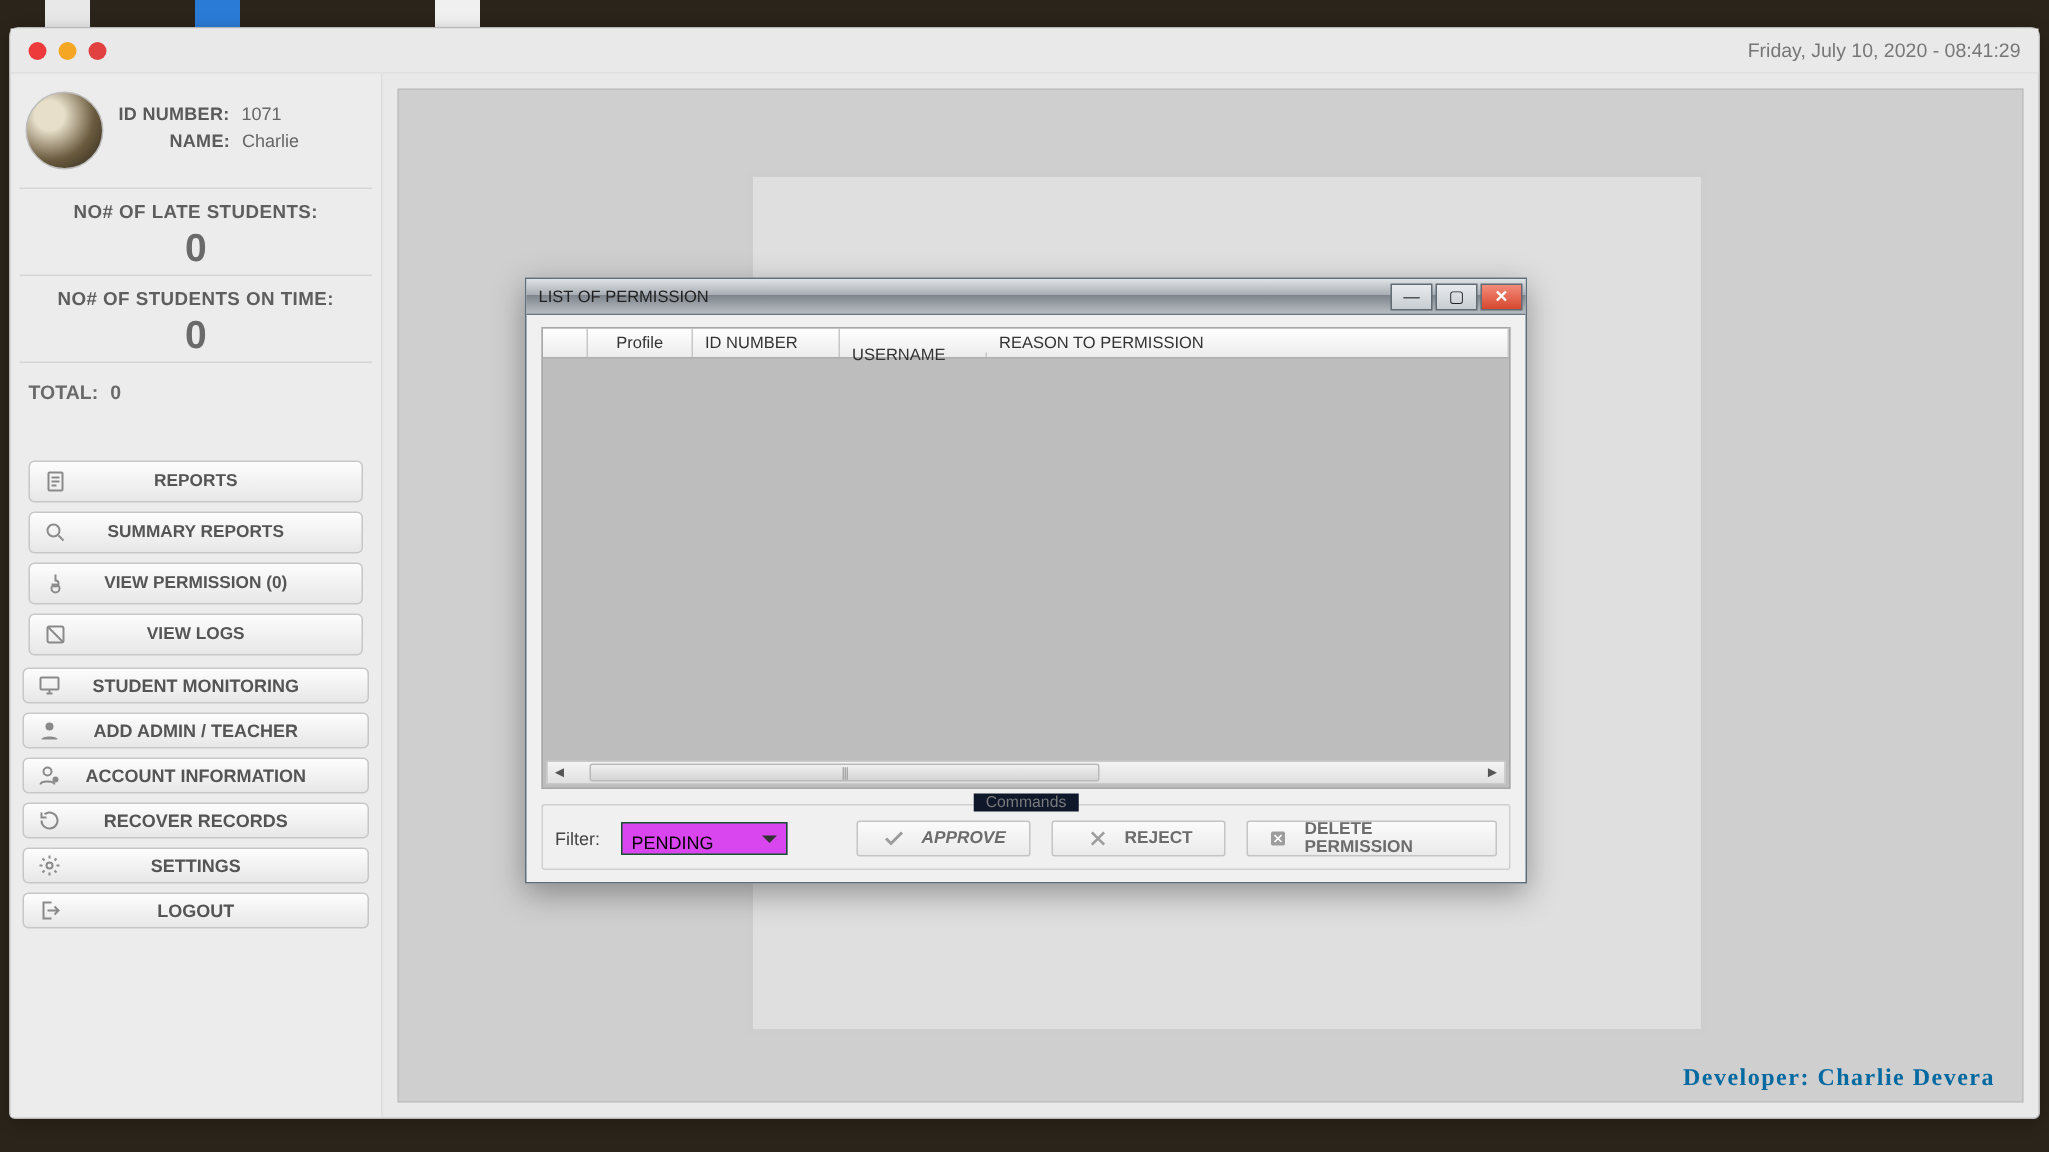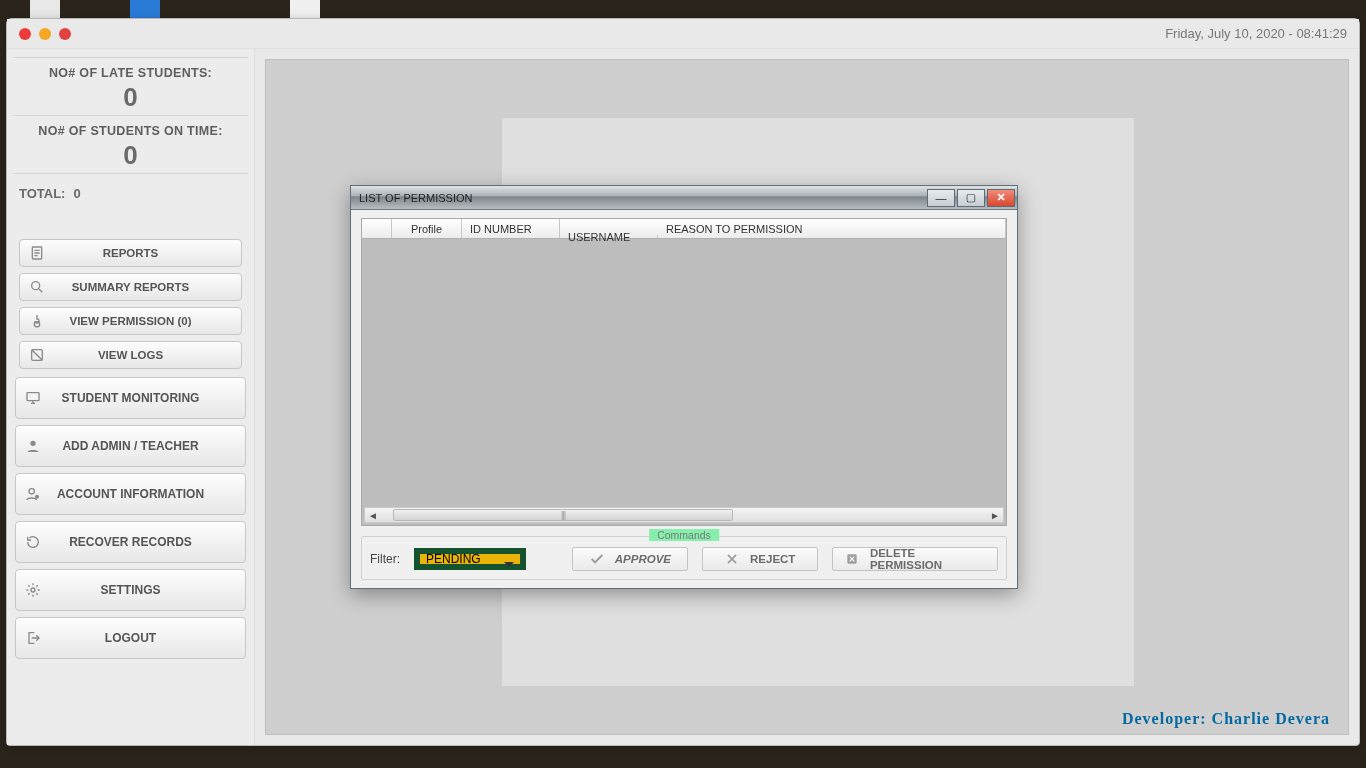--- a/index.html
+++ b/index.html
@@ -83,21 +83,21 @@
   }
   .btn .icon {
     width:34px; display:flex; align-items:center; justify-content:center;
     color:#8a8a8a;
   }
   .btn .icon svg { width:16px; height:16px; display:block; }
   .btn .text { flex:1; text-align:center; padding-right:34px; }
   .btn.small { height:28px; font-size:11.5px; }
   .nav.nar { padding:0 6px; }
   .nav.nar .btn { width:100%; }
-  .btn.tall { height:42px; }
+  .btn.tall { height:24px; }
 
   
   .main {
     flex:1; position:relative; padding:10px;
   }
   .canvas {
     width:100%; height:100%;
     background:#cfcfcf; border:1px solid #bfbfbf;
     position:relative;
   }
@@ -169,26 +169,26 @@
   }
 
   .commands {
     margin-top:10px; border:1px solid #d0d0d0; border-radius:2px;
     padding:10px 8px 8px; position:relative;
     display:flex; align-items:center; gap:14px;
     background:#f0f0f0;
   }
   .commands .legend {
     position:absolute; top:-8px; left:50%; transform:translateX(-50%);
-    background:#86efac; padding:0 8px; font-size:10.5px; color:#7a7a7a;
+    background:#0f172a; padding:0 8px; font-size:10.5px; color:#7a7a7a;
   }
   .commands .filter-label { font-size:12px; color:#444; }
   .combo {
-    width:118px; height:22px; background:#eab308; border:6px solid #14532d;
-    display:flex; align-items:center; font-size:12px; padding:0 6px; position:relative;
+    width:118px; height:22px; background:#d946ef; border:1px solid #14532d;
+    display:flex; align-items:flex-end; font-size:12px; padding:0 6px; position:relative;
     cursor:pointer;
   }
   .combo .caret {
     position:absolute; right:4px; top:3px; width:14px; height:14px; display:flex; align-items:center; justify-content:center;
   }
   .combo .caret::before { content:""; border:5px solid transparent; border-top-color:#333; margin-top:5px; }
   .cmd-btn {
     height:24px; border:1px solid #c4c4c4; border-radius:2px;
     background:linear-gradient(#fbfbfb,#eaeaea);
     display:flex; align-items:center; justify-content:center; gap:10px;
@@ -215,20 +215,33 @@
         <div class="dot red"></div>
         <div class="dot yel"></div>
         <div class="dot grn"></div>
       </div>
       <div class="datetime">Friday, July  10, 2020 - 08:41:29</div>
     </div>
 
     <div class="body">
 
       <div class="sidebar">
+        <div class="profile">
+          <div class="avatar"></div>
+          <div class="profile-info">
+            <div class="row">
+              <strong>ID NUMBER:</strong>
+              <span>1071</span>
+            </div>
+            <div class="row">
+              <strong style="margin-left:34px;">NAME:</strong>
+              <span>Charlie</span>
+            </div>
+          </div>
+        </div>
         <div class="divider"></div>
 
         <div class="stat">
           <div class="label">NO# OF LATE STUDENTS:</div>
           <div class="value">0</div>
         </div>
         <div class="divider"></div>
         <div class="stat">
           <div class="label">NO# OF STUDENTS ON TIME:</div>
           <div class="value">0</div>

